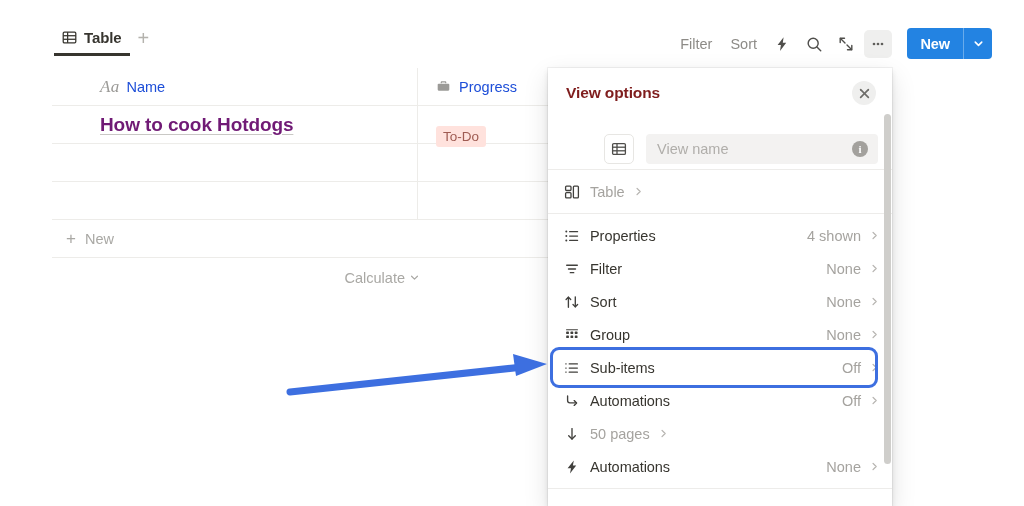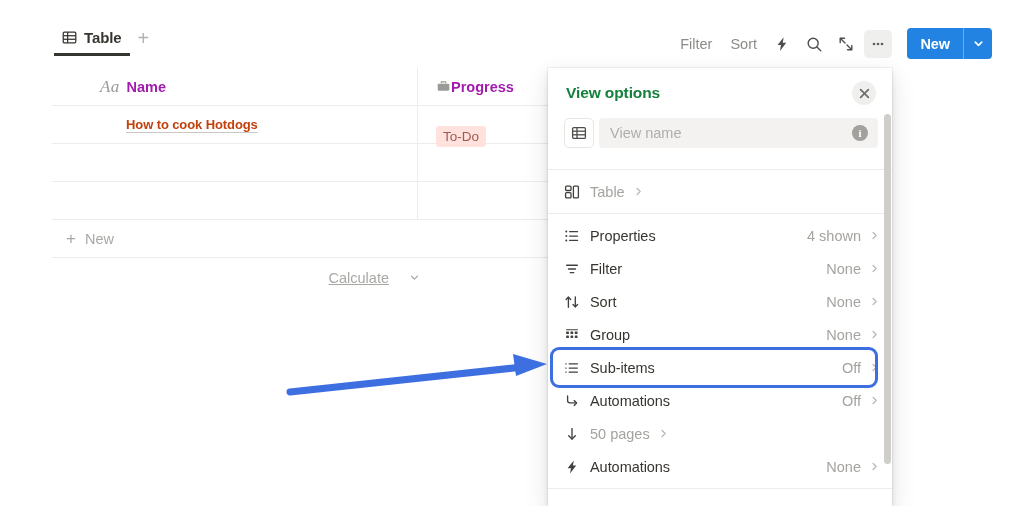--- a/index.html
+++ b/index.html
@@ -139,49 +139,48 @@
     align-items: center;
     gap: 7px;
     height: 100%;
     border-right: 1px solid #edece9;
   }
   .cell-prog {
     flex: 1;
     padding-left: 18px;
     display: flex;
     align-items: center;
+    gap: 8px;
     height: 100%;
   }
   .col-ico {
     color: #9b9a97;
     display: flex;
     align-items: center;
   }
   .col-label {
     font-size: 14.5px;
-    color: #a21caf;
-    font-weight: bold;
+    color: #1d4ed8;
   }
   .aa {
     font-size: 17px;
     color: #9b9a97;
     font-style: italic;
     font-family: "Liberation Serif", serif;
     letter-spacing: 0.3px;
   }
   .row-title {
-    font-size: 13px;
+    font-size: 19px;
     font-weight: 600;
-    color: #c2410c;
+    color: #701a75;
     text-decoration: underline;
     text-underline-offset: 3px;
     text-decoration-color: #c9c8c5;
     cursor: pointer;
     letter-spacing: -0.1px;
-    margin-left: 26px;
   }
   .tag {
     display: inline-block;
     background: #ffe2dd;
     color: #9f5b52;
     font-size: 13.5px;
     padding: 2px 7px;
     border-radius: 3px;
     line-height: 17px;
     margin-top: 24px;
@@ -211,23 +210,22 @@
     display: flex;
     justify-content: flex-end;
     padding-right: 132px;
     padding-top: 12px;
   }
   .calc {
     font-size: 14.5px;
     color: #a9a8a4;
     display: flex;
     align-items: flex-start;
-    gap: 20px;
-    cursor: pointer;
-    text-decoration: underline;
+    gap: 4px;
+    cursor: pointer;
   }
 
   
   .panel {
     position: absolute;
     left: 548px; top: 68px;
     width: 344px;
     height: 438px;
     background: #ffffff;
     box-shadow: 0 0 0 1px rgba(15,15,15,0.05), 0 3px 6px rgba(15,15,15,0.10), 0 9px 24px rgba(15,15,15,0.12);
@@ -236,41 +234,42 @@
 
   .panel-head {
     height: 50px;
     display: flex;
     align-items: center;
     padding: 0 16px 0 18px;
   }
   .panel-title {
     font-size: 15.5px;
     font-weight: 600;
-    color: #15803d;
+    color: #7f1d1d;
     flex: 1;
     letter-spacing: -0.1px;
   }
   .closebtn {
     width: 24px; height: 24px;
     border-radius: 50%;
     background: #efefee;
     display: flex;
     align-items: center;
     justify-content: center;
     cursor: pointer;
     color: #6d6c69;
   }
 
   .viewname-row {
     display: flex;
-    align-items: flex-start;
-    gap: 5px;
+    align-items: flex-end;
+    gap: 12px;
     padding: 0 14px 0 16px;
     height: 46px;
+    margin-left: 40px;
   }
   .vn-icobox {
     width: 30px; height: 30px;
     border: 1px solid #e7e6e3;
     border-radius: 5px;
     display: flex;
     align-items: center;
     justify-content: center;
     color: #4f4e4b;
     cursor: pointer;

